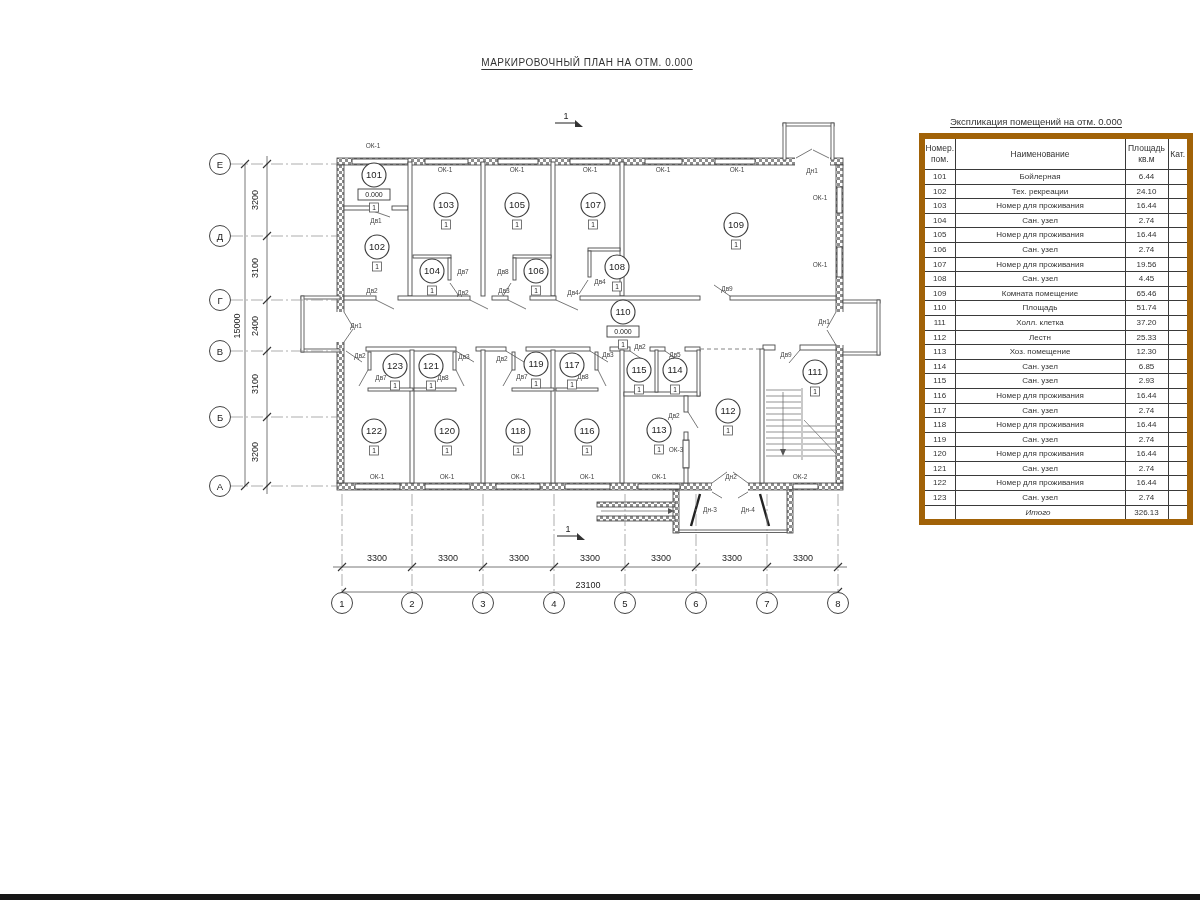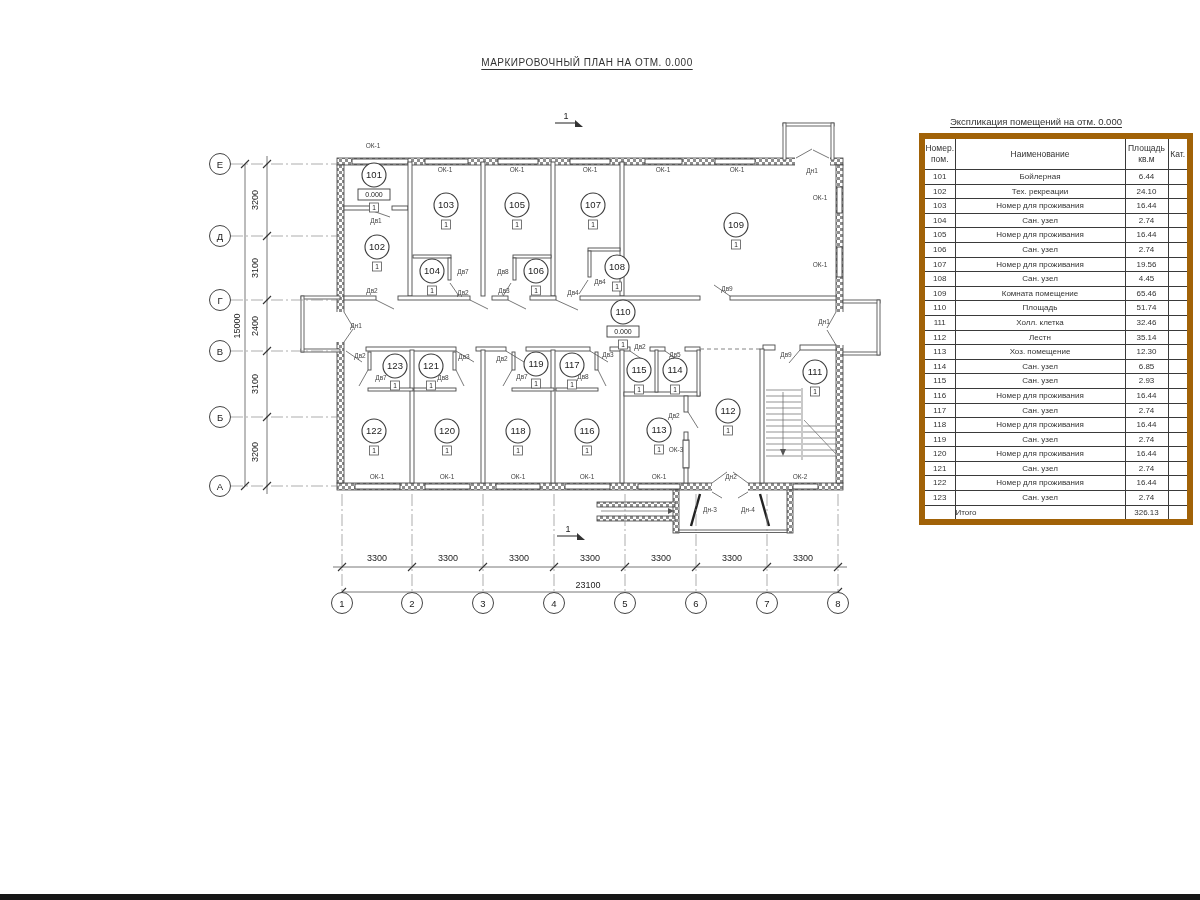--- a/index.html
+++ b/index.html
@@ -8,21 +8,21 @@
   .page-title{position:absolute;left:387px;top:57px;width:400px;text-align:center;
        font-size:10px;letter-spacing:.5px;color:#333;text-decoration:underline;text-underline-offset:3px;white-space:nowrap}
   .bottom-edge{position:absolute;left:0;bottom:0;width:1200px;height:6px;background:#161616}
   
   .expl{position:absolute;left:919px;top:116px;width:234px}
   .expl-title{text-align:center;font-size:9.5px;margin-bottom:6px;text-decoration:underline;text-underline-offset:2px;white-space:nowrap}
   table.sched{border-collapse:collapse;width:100%;table-layout:fixed;border:6px solid #a16207}
   .sched th,.sched td{border:1px solid #3a3a3a;overflow:hidden;padding:0;text-align:center;color:#333}
   .sched th{font-size:8.5px;font-weight:normal;white-space:pre-line;height:30px;line-height:1.25}
   .sched td{font-size:8px;height:13.6px;line-height:13.6px;white-space:nowrap}
-  .sched tr.total td.lbl{text-align:left;padding-right:4px;}
+  .sched tr.total td.lbl{text-align:center;padding-right:4px;font-style:italic}
   
   svg{position:absolute;left:0;top:0}
   svg text{font-family:"Liberation Sans",sans-serif}
   .ext{fill:url(#hatch);stroke:#3c3c3c;stroke-width:.8}
   .win{fill:#fff;stroke:#3c3c3c;stroke-width:.9}
   .opening{fill:#fff;stroke:none}
   .iw{fill:#fff;stroke:#4a4a4a;stroke-width:.9}
   .pw{fill:#fff;stroke:#555;stroke-width:.9}
   .leaf{stroke:#555;stroke-width:.8;fill:none}
   .thin{stroke:#666;stroke-width:.7;fill:none}
@@ -582,27 +582,27 @@
         </tr>
         <tr>
           <td>110</td>
           <td>Площадь</td>
           <td>51.74</td>
           <td></td>
         </tr>
         <tr>
           <td>111</td>
           <td>Холл. клетка</td>
-          <td>32.46</td>
+          <td>37.20</td>
           <td></td>
         </tr>
         <tr>
           <td>112</td>
           <td>Лестн</td>
-          <td>35.14</td>
+          <td>25.33</td>
           <td></td>
         </tr>
         <tr>
           <td>113</td>
           <td>Хоз. помещение</td>
           <td>12.30</td>
           <td></td>
         </tr>
         <tr>
           <td>114</td>

